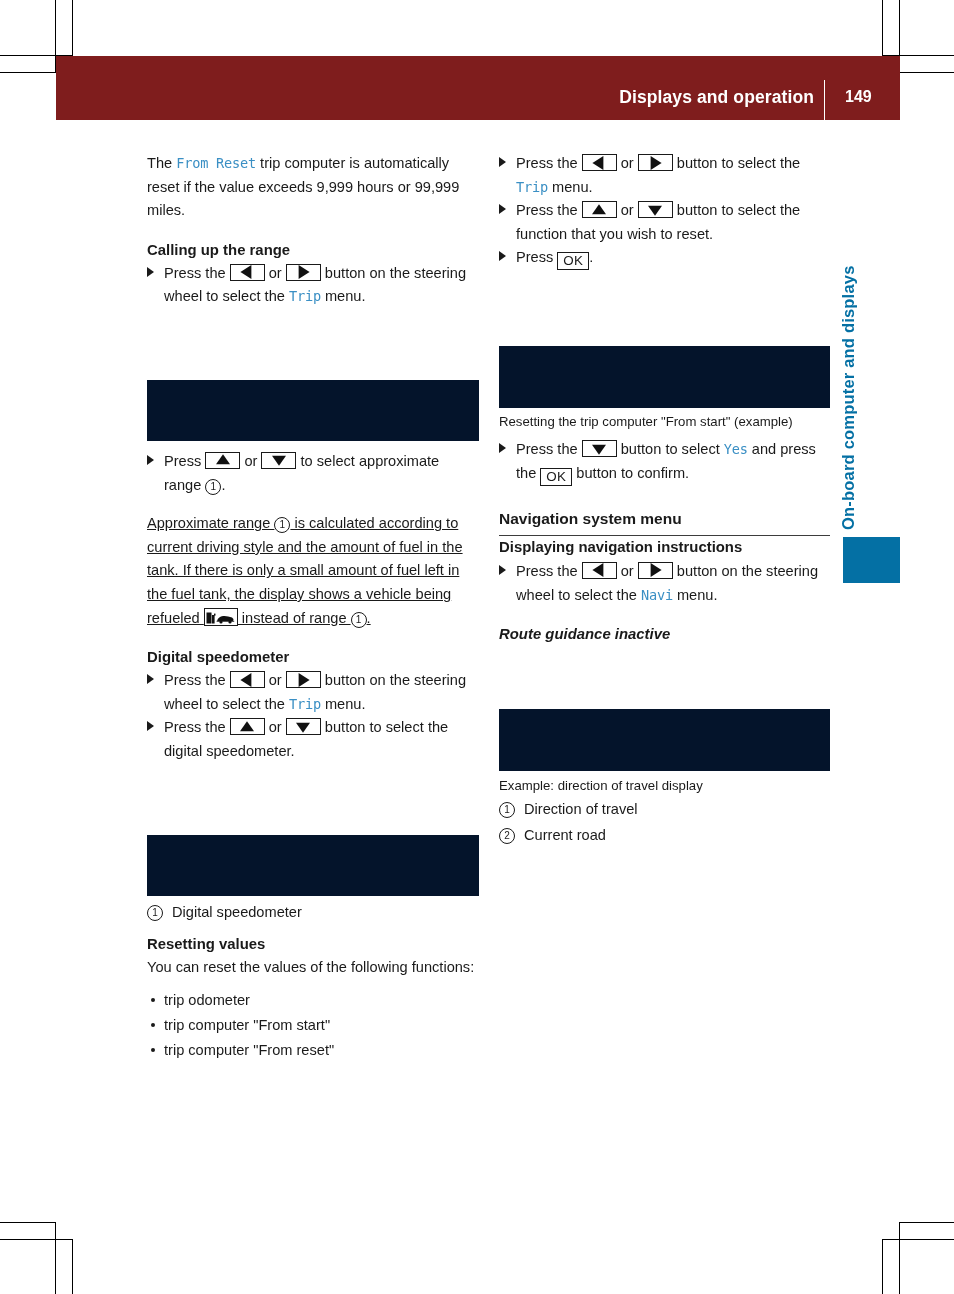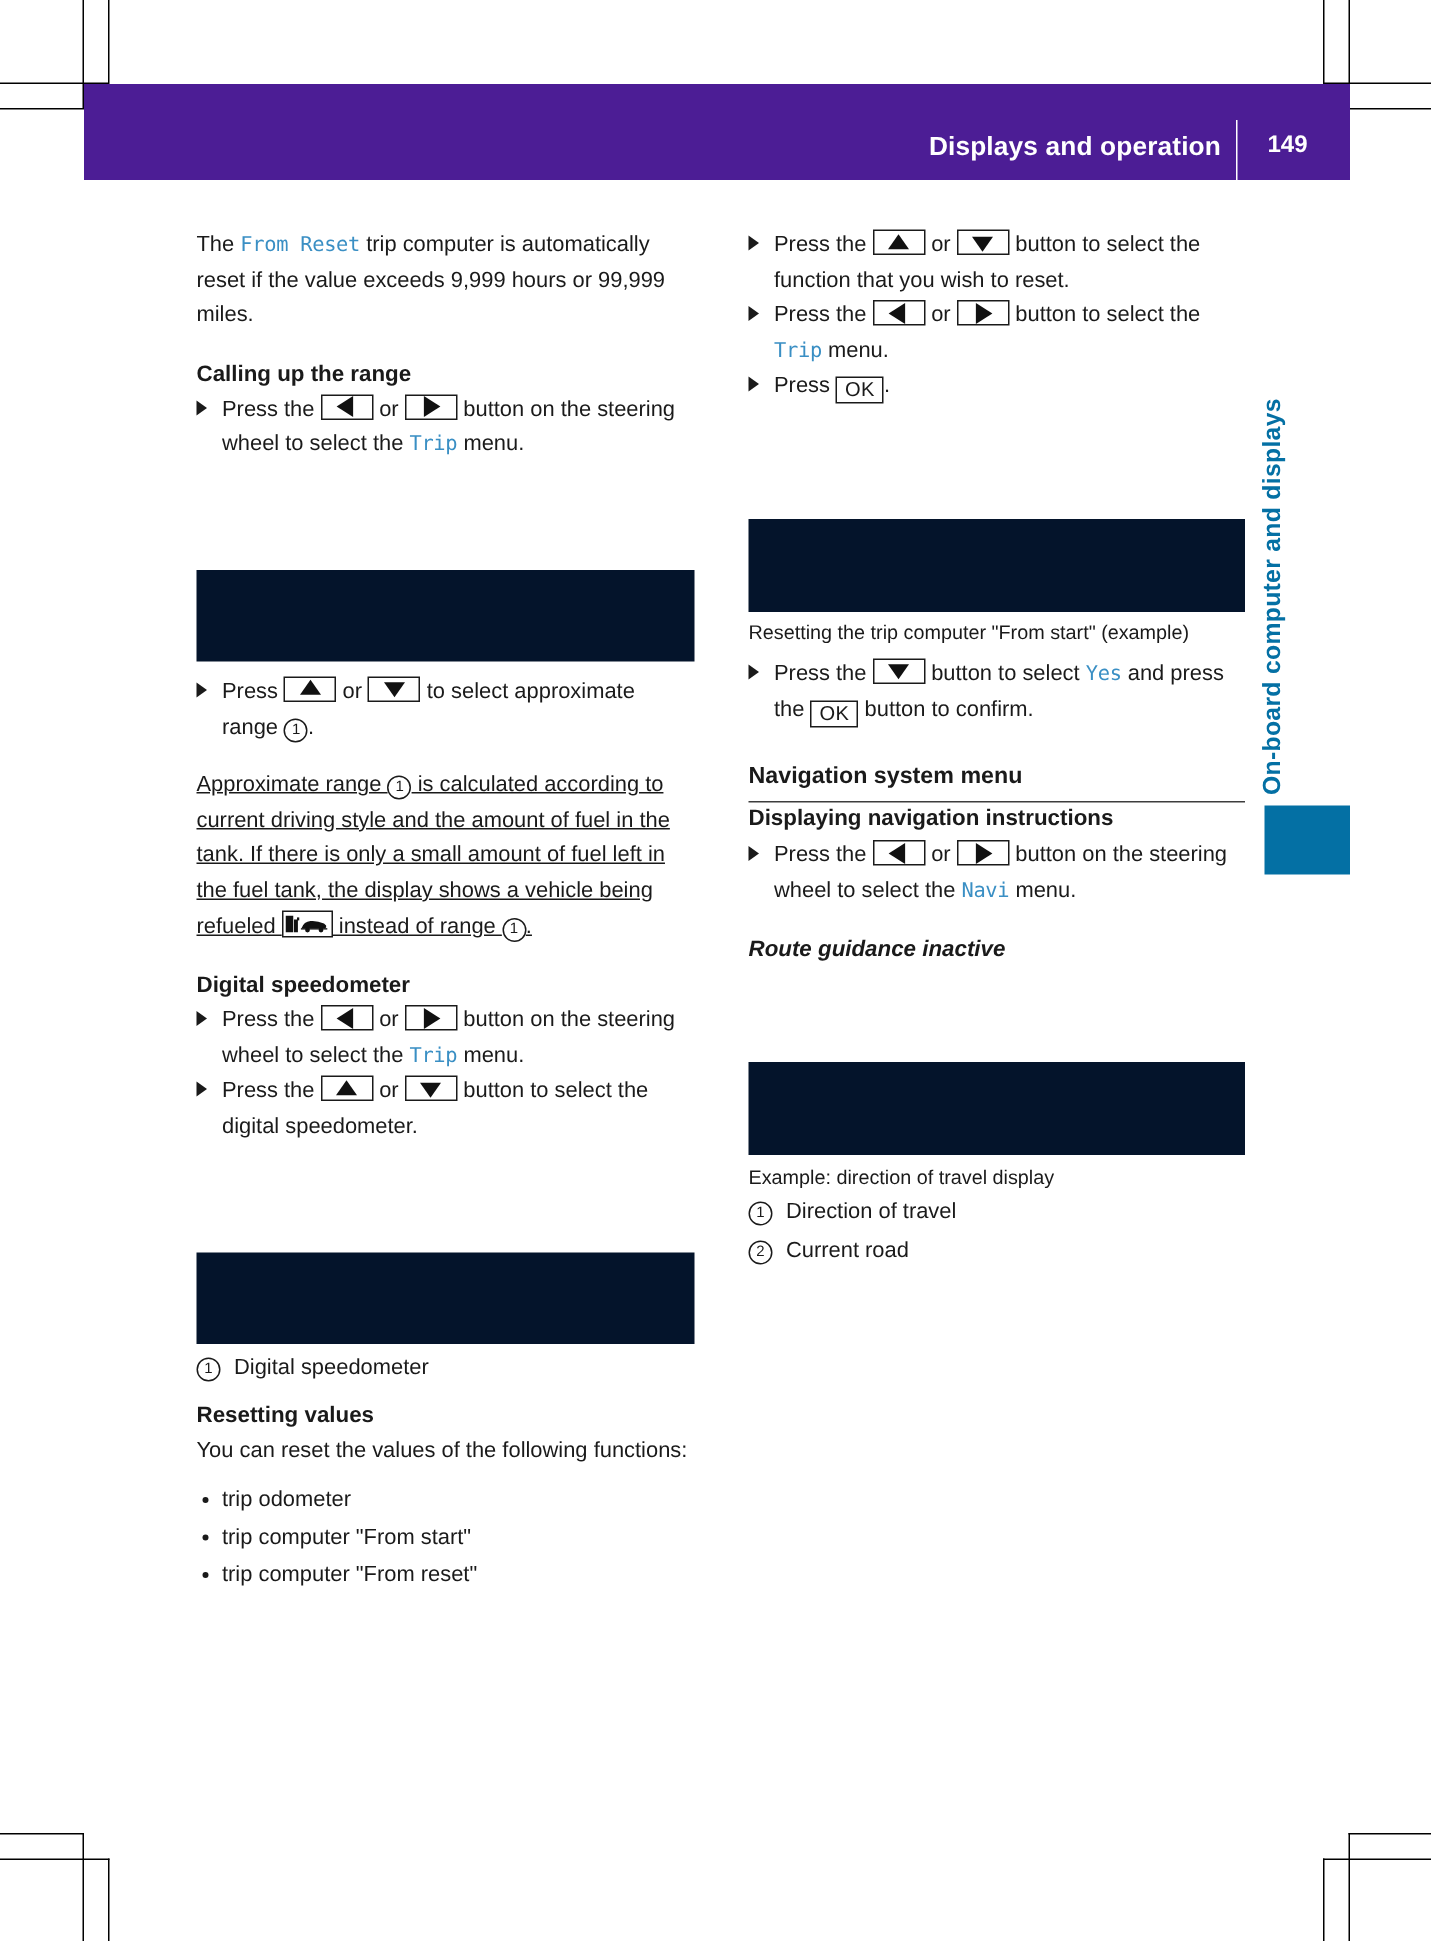--- a/index.html
+++ b/index.html
@@ -24,21 +24,21 @@
   .cm-v { width: 1px; }
   .cm-h { height: 1px; }
 
   
   #header-bar {
     position: absolute;
     left: 56px;
     top: 56px;
     width: 844px;
     height: 64px;
-    background: #4c1d95;
+    background: #7f1d1d;
   }
   #header-title {
     position: absolute;
     right: 86px;
     top: 31px;
     font-size: 17.5px;
     font-weight: bold;
     color: #ffffff;
     letter-spacing: 0.1px;
     white-space: nowrap;
@@ -86,21 +86,21 @@
     background: #0470a4;
   }
 
   
   .column {
     position: absolute;
     top: 152px;
     font-size: 14.6px;
     line-height: 23.6px;
   }
-  #col-left  { left: 131px; width: 332px; }
+  #col-left  { left: 147px; width: 332px; }
   #col-right { left: 499px; width: 331px; }
 
   p { margin: 0 0 0 0; }
   .para { margin-bottom: 16px; }
   .para:last-child { margin-bottom: 0; }
 
   h3.sub {
     font-size: 14.9px;
     font-weight: bold;
     margin: 0 0 1px 0;
@@ -331,25 +331,25 @@
   <ul class="dotlist">
     <li><span class="dot"></span><span>trip odometer</span></li>
     <li><span class="dot"></span><span>trip computer "From start"</span></li>
     <li><span class="dot"></span><span>trip computer "From reset"</span></li>
   </ul>
 </div>
 
 <div id="col-right" class="column">
 
   <p class="step">
+    <span class="arrow"></span><span>Press the </span><span class="key key-arrow key-left"><i></i></span><span> or </span><span class="key key-arrow key-right"><i></i></span><span> button to select the </span><span class="code">Trip</span><span> menu.</span>
+  </p>
+
+  <p class="step">
     <span class="arrow"></span><span>Press the </span><span class="key key-arrow key-up"><i></i></span><span> or </span><span class="key key-arrow key-down"><i></i></span><span> button to select the function that you wish to reset.</span>
-  </p>
-
-  <p class="step">
-    <span class="arrow"></span><span>Press the </span><span class="key key-arrow key-left"><i></i></span><span> or </span><span class="key key-arrow key-right"><i></i></span><span> button to select the </span><span class="code">Trip</span><span> menu.</span>
   </p>
 
   <p class="step">
     <span class="arrow"></span><span>Press </span><span class="key key-ok">OK</span><span>.</span>
   </p>
 
   <div class="imgblock" style="height:62px; margin-top:76px;"></div>
 
   <p class="caption">Resetting the trip computer "From start" (example)</p>
 

